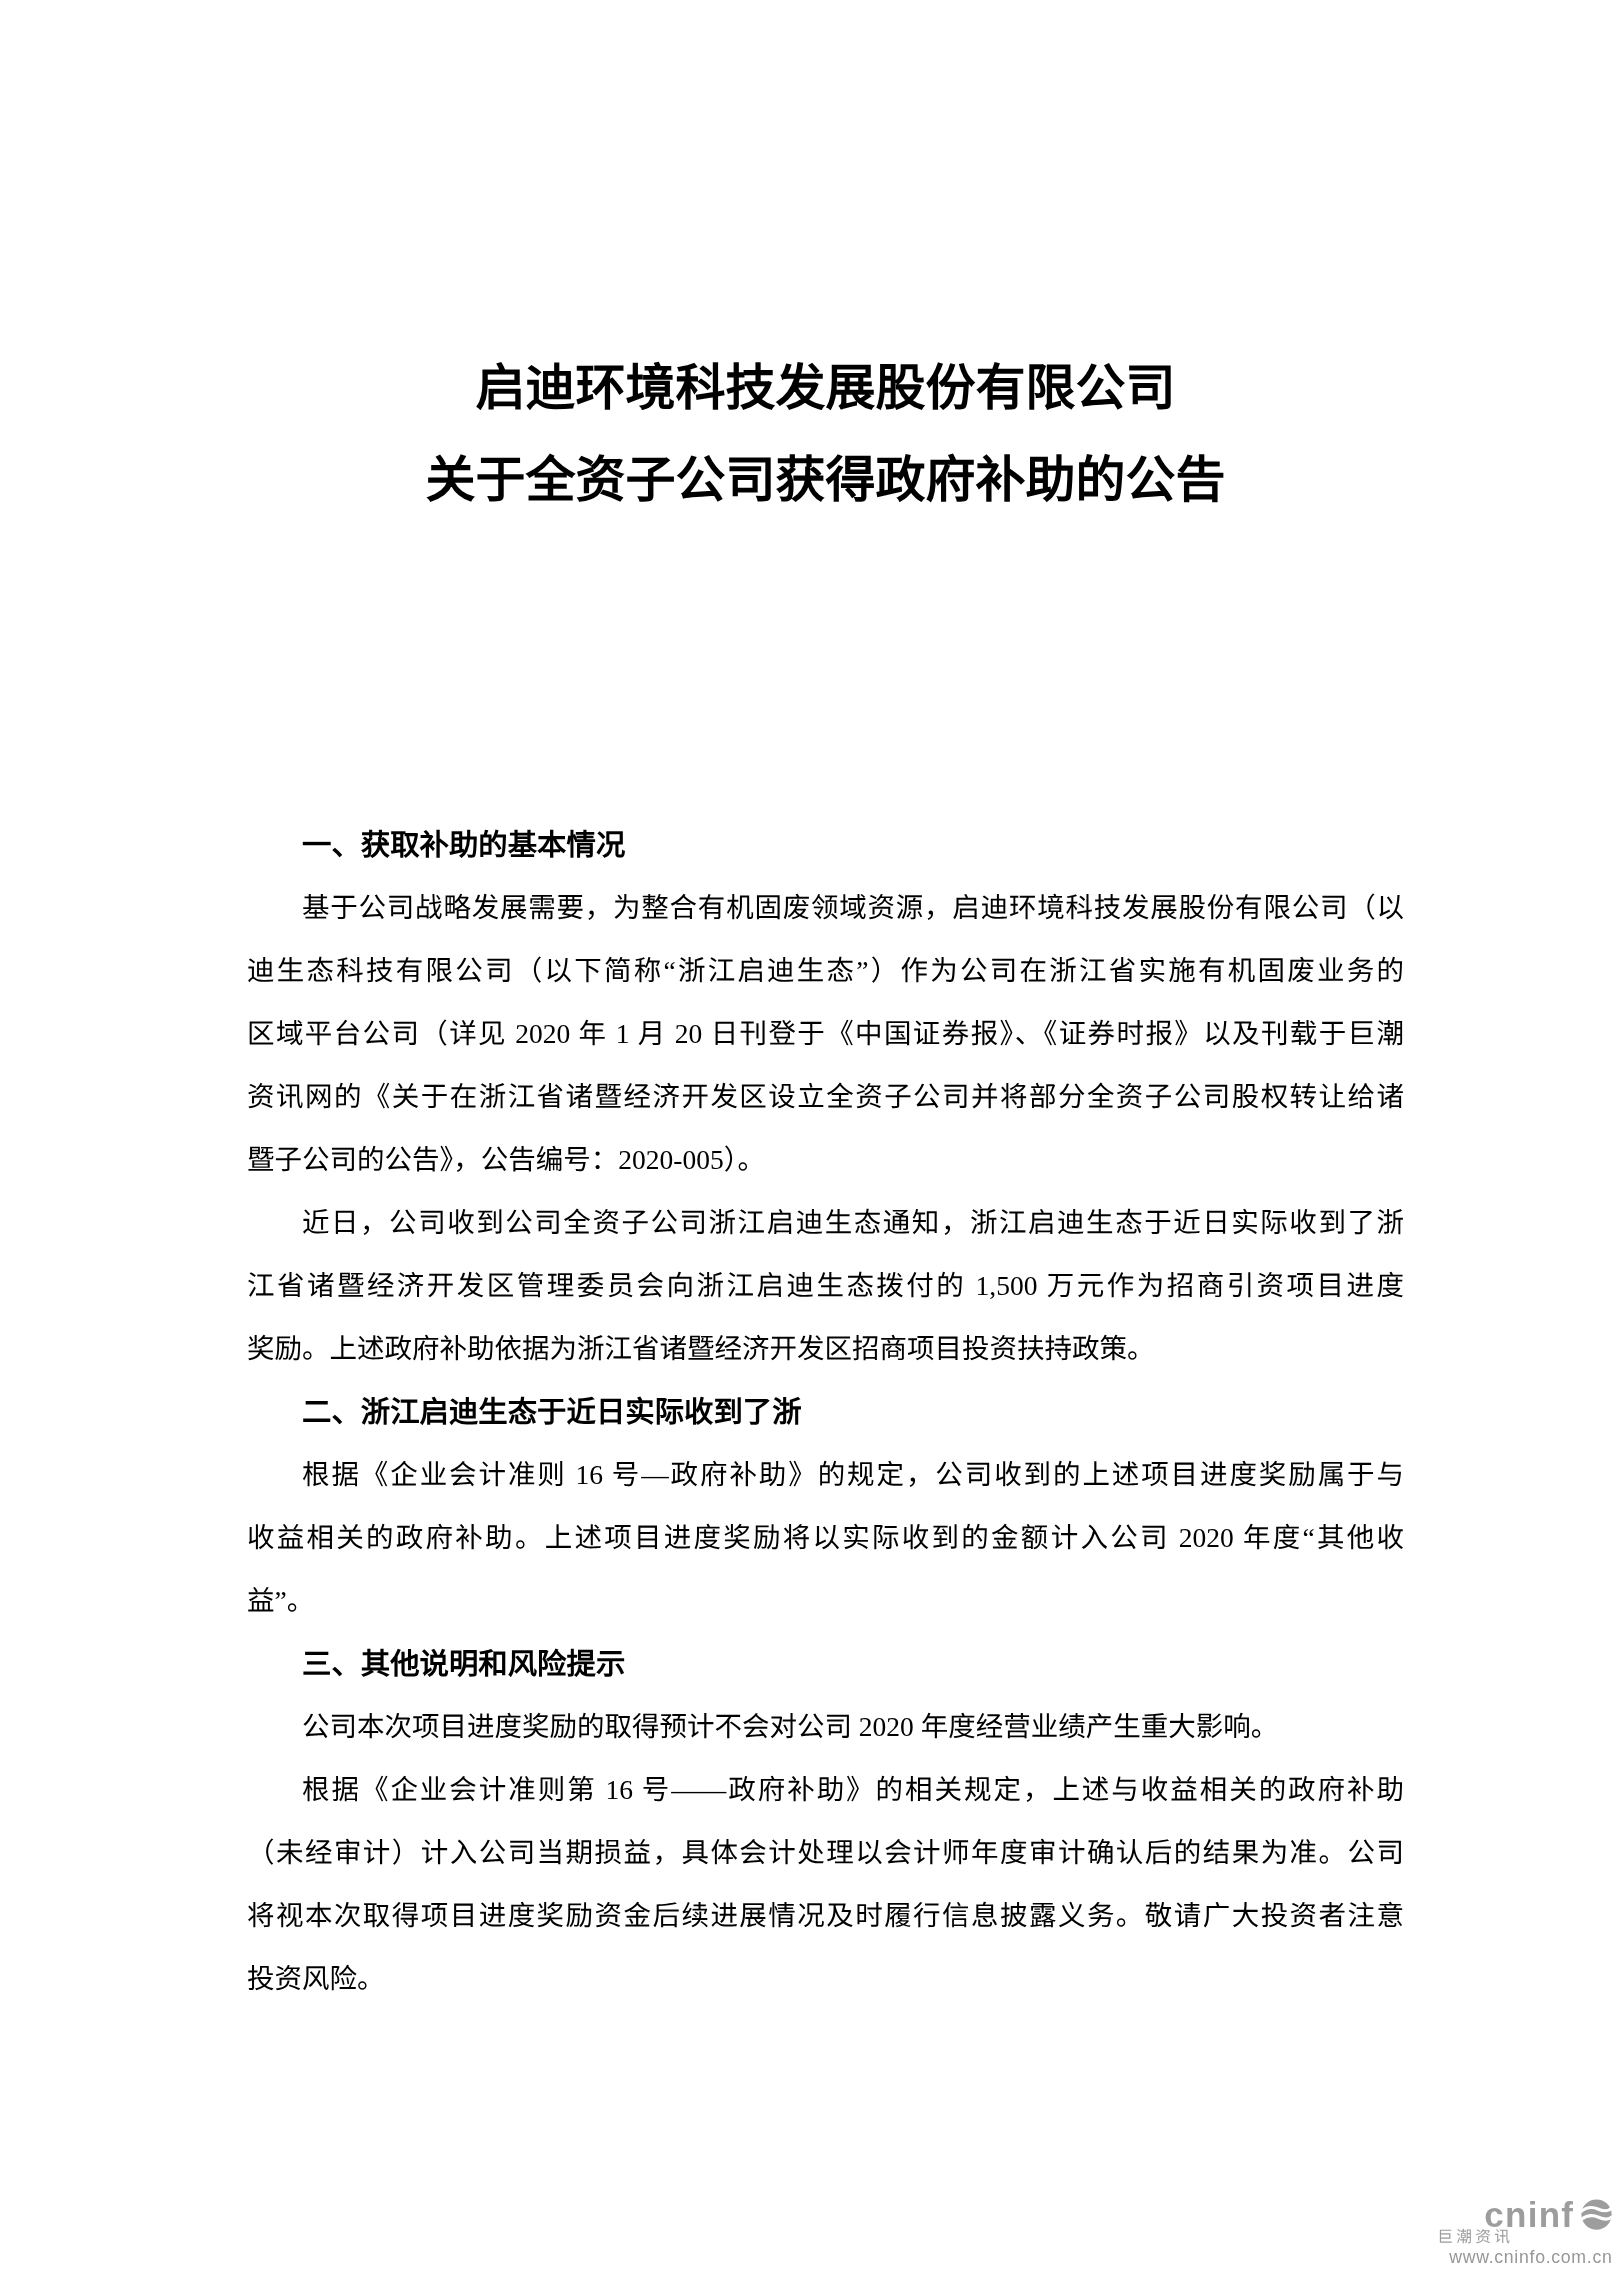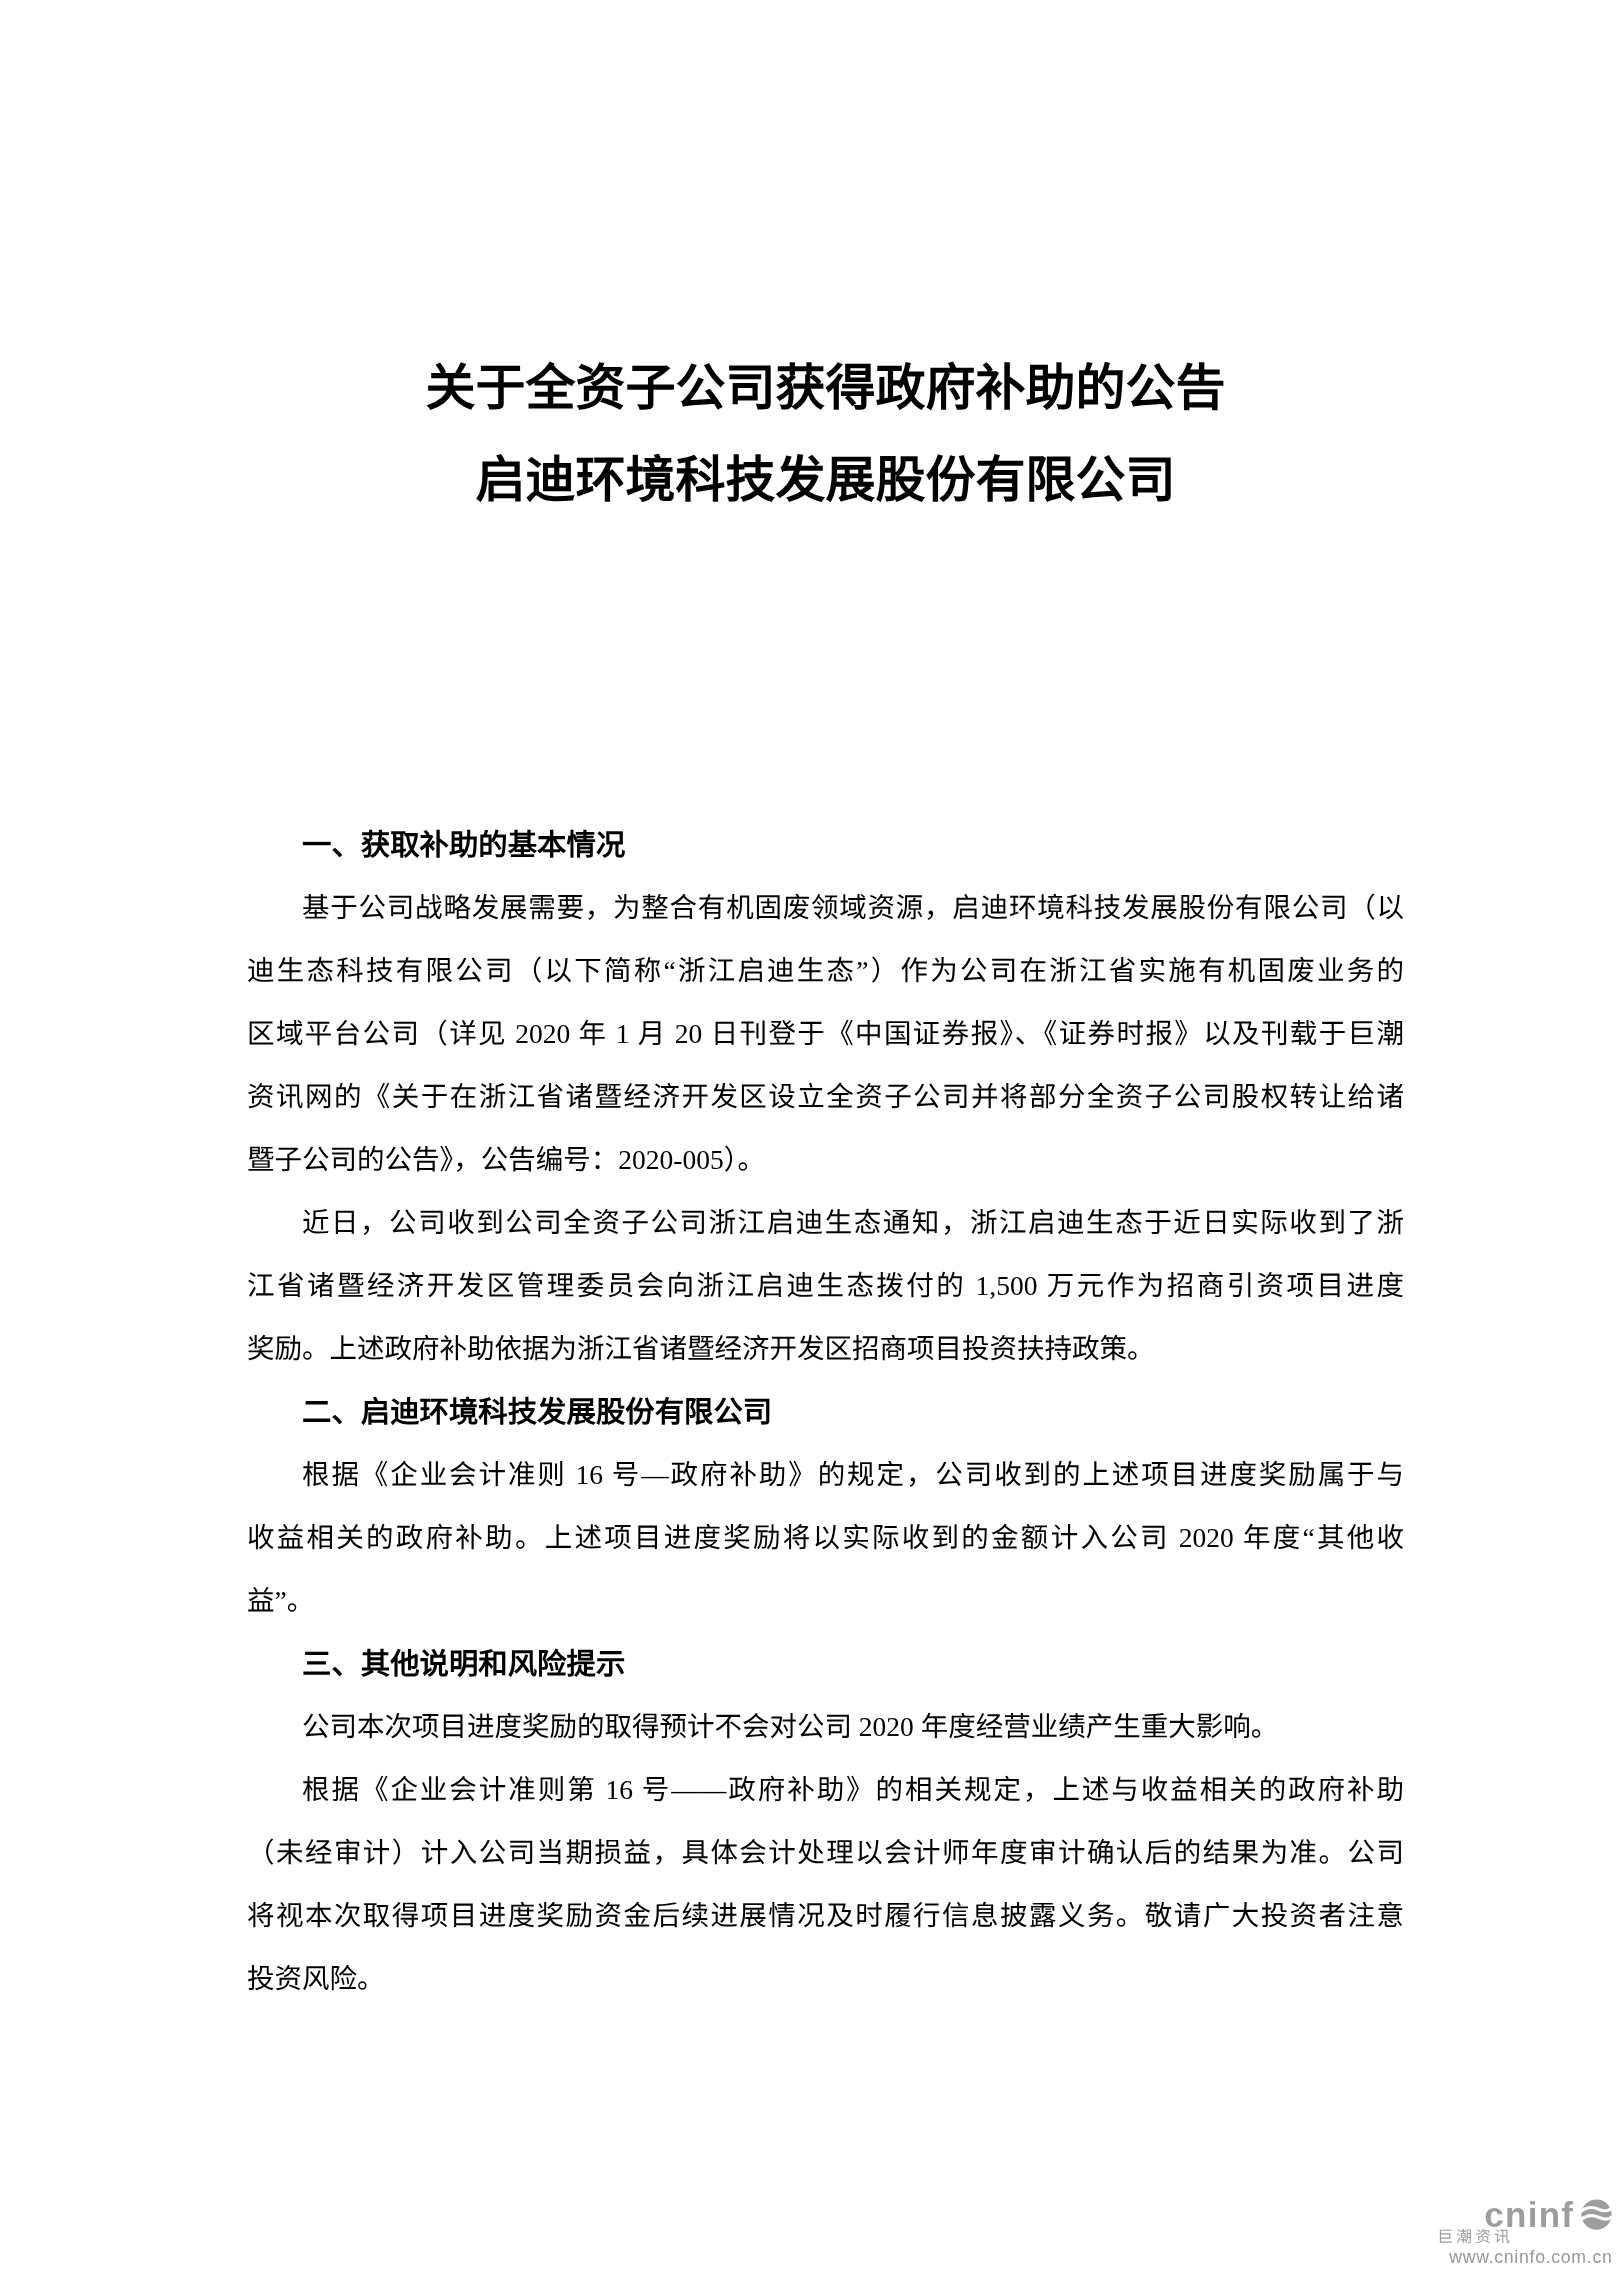--- a/index.html
+++ b/index.html
@@ -121,36 +121,36 @@
     display: block;
   }
 </style>
 </head>
 <body>
 
 <div class="page">
 
 
   <h1 class="doc-title">
+    <div>启迪环境科技发展股份有限公司</div>
     <div>关于全资子公司获得政府补助的公告</div>
-    <div>启迪环境科技发展股份有限公司</div>
   </h1>
 
 
   <div class="doc-body" id="body-lines">
       <div class="line heading indent">一、获取补助的基本情况</div>
       <div class="line fill indent">基于公司战略发展需要，为整合有机固废领域资源，启迪环境科技发展股份有限公司（以</div>
       <div class="line fill">迪生态科技有限公司（以下简称“浙江启迪生态”）作为公司在浙江省实施有机固废业务的</div>
       <div class="line fill">区域平台公司（详见 2020 年 1 月 20 日刊登于《中国证券报》、《证券时报》以及刊载于巨潮</div>
       <div class="line fill">资讯网的《关于在浙江省诸暨经济开发区设立全资子公司并将部分全资子公司股权转让给诸</div>
       <div class="line end">暨子公司的公告》，公告编号：2020-005）。</div>
       <div class="line fill indent">近日，公司收到公司全资子公司浙江启迪生态通知，浙江启迪生态于近日实际收到了浙</div>
       <div class="line fill">江省诸暨经济开发区管理委员会向浙江启迪生态拨付的 1,500 万元作为招商引资项目进度</div>
       <div class="line end">奖励。上述政府补助依据为浙江省诸暨经济开发区招商项目投资扶持政策。</div>
-      <div class="line heading indent">二、启迪环境科技发展股份有限公司</div>
+      <div class="line heading indent">二、浙江启迪生态于近日实际收到了浙</div>
       <div class="line fill indent">根据《企业会计准则 16 号—政府补助》的规定，公司收到的上述项目进度奖励属于与</div>
       <div class="line fill">收益相关的政府补助。上述项目进度奖励将以实际收到的金额计入公司 2020 年度“其他收</div>
       <div class="line end">益”。</div>
       <div class="line heading indent">三、其他说明和风险提示</div>
       <div class="line end indent">公司本次项目进度奖励的取得预计不会对公司 2020 年度经营业绩产生重大影响。</div>
       <div class="line fill indent">根据《企业会计准则第 16 号——政府补助》的相关规定，上述与收益相关的政府补助</div>
       <div class="line fill">（未经审计）计入公司当期损益，具体会计处理以会计师年度审计确认后的结果为准。公司</div>
       <div class="line fill">将视本次取得项目进度奖励资金后续进展情况及时履行信息披露义务。敬请广大投资者注意</div>
       <div class="line end">投资风险。</div>
     </div>

